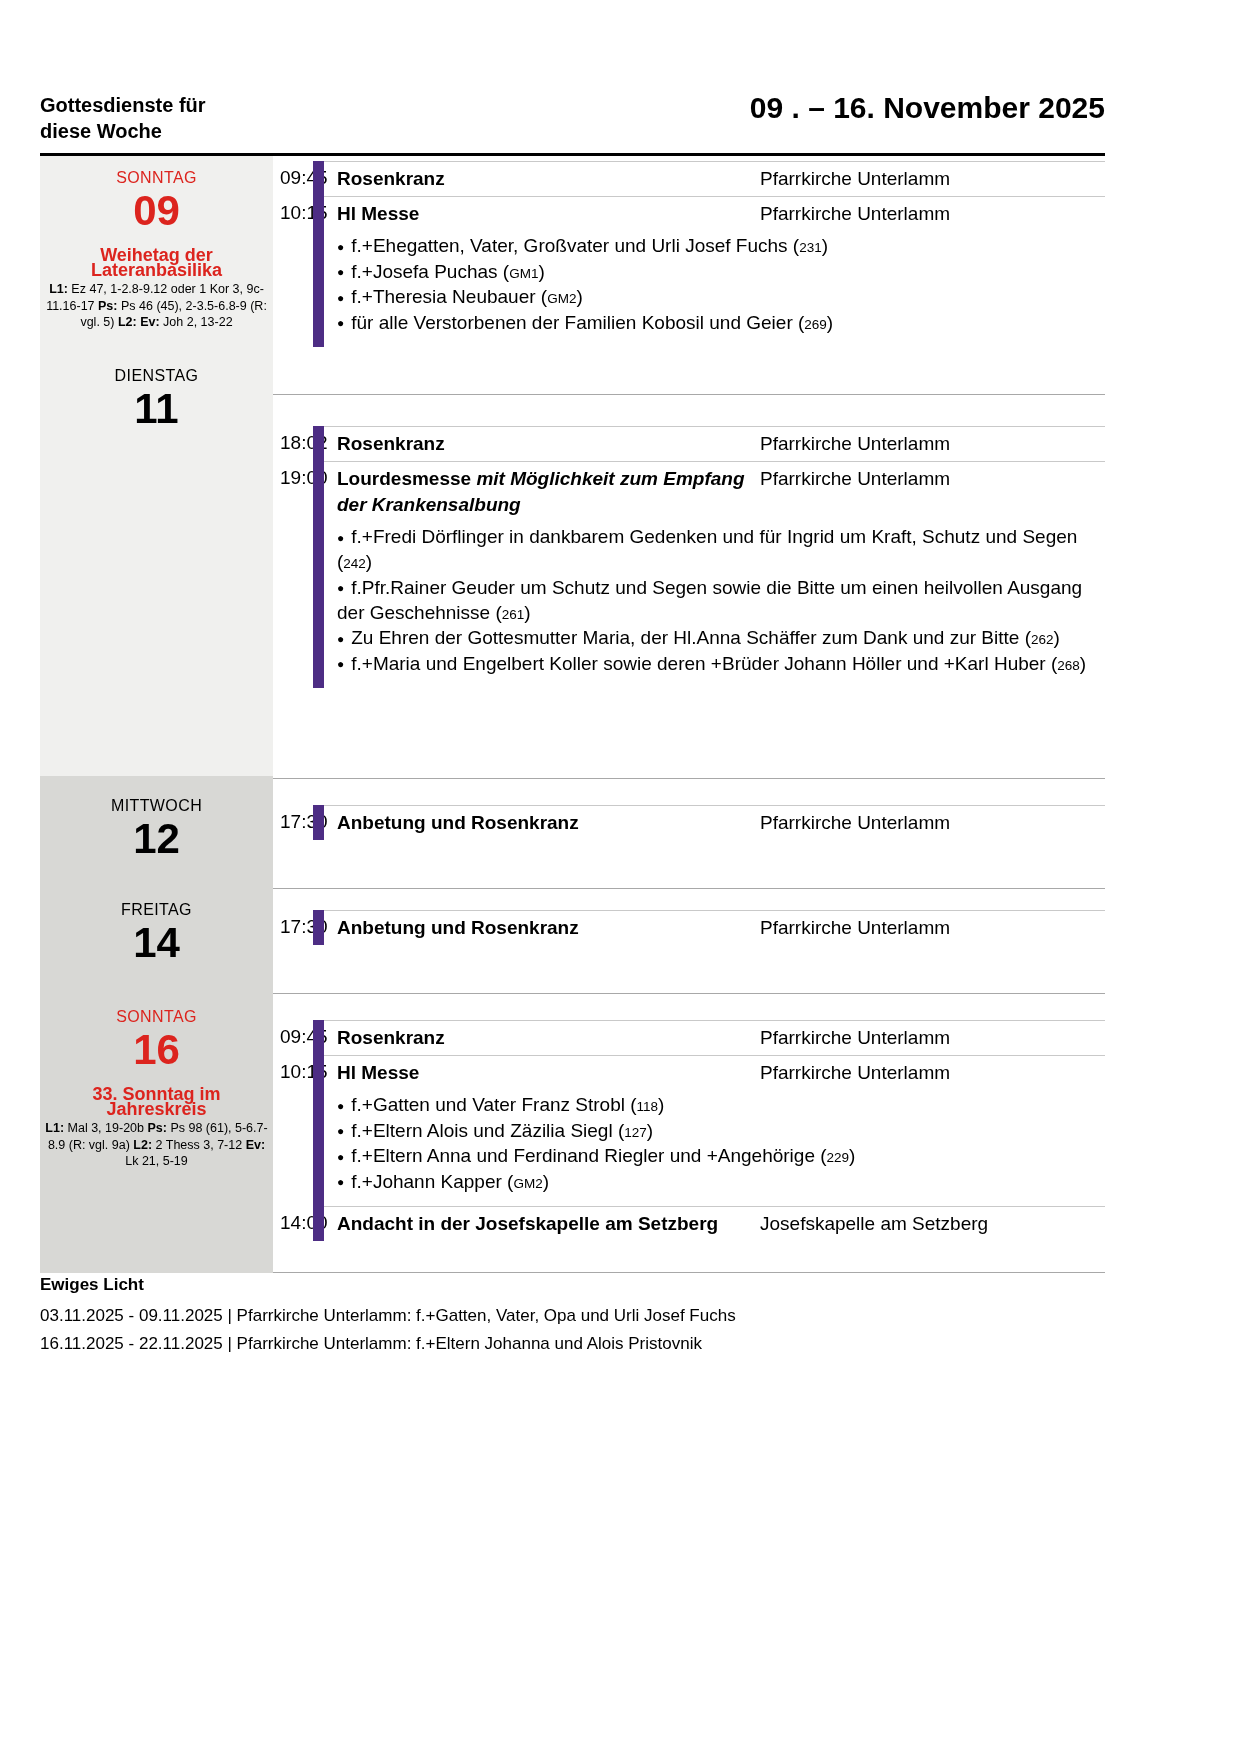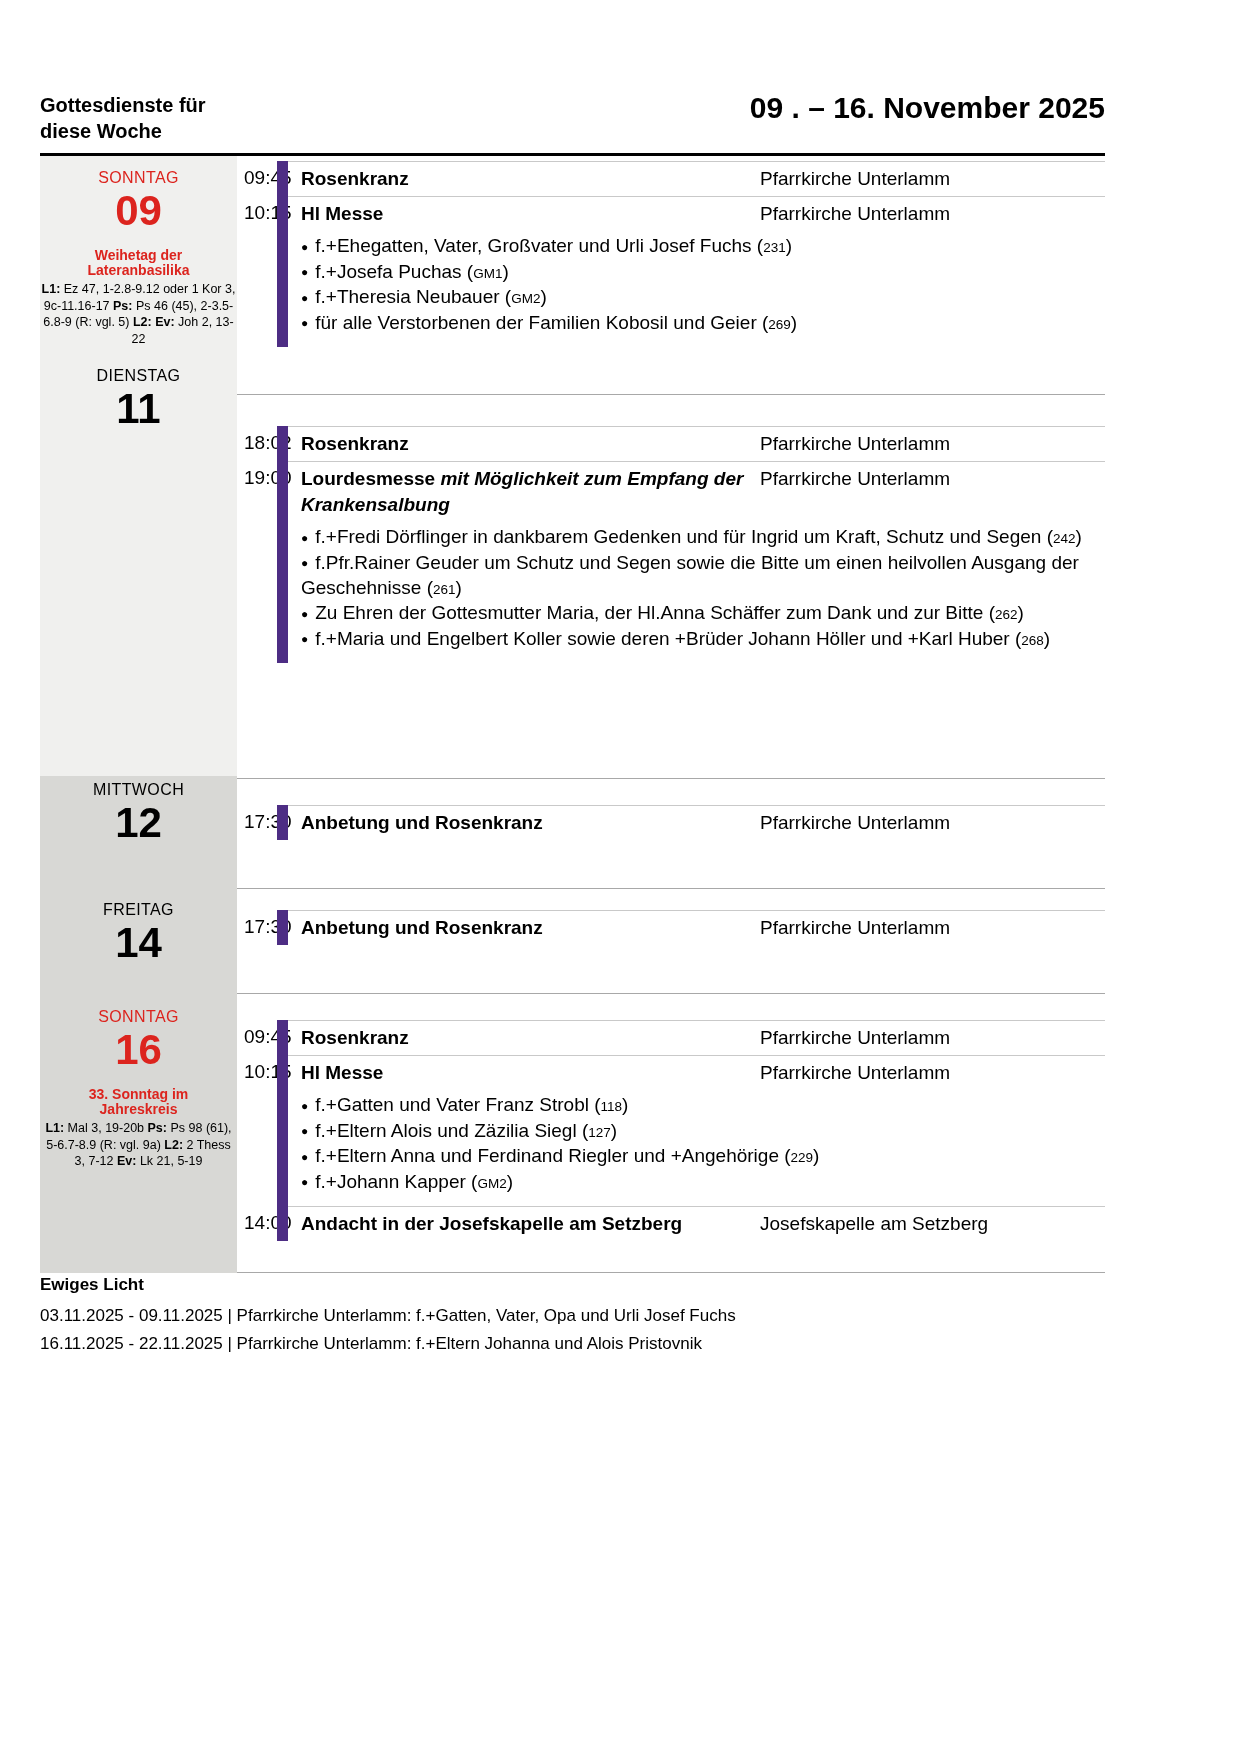--- a/index.html
+++ b/index.html
@@ -19,27 +19,27 @@
   .page{padding:92px 136px 0 40px;}
 
   
   .hdr{display:flex;justify-content:space-between;align-items:flex-start;
        border-bottom:3px solid #000;padding-bottom:9px;}
   .hdr-title{font-size:20px;font-weight:bold;line-height:26px;}
   .hdr-date{font-size:30px;font-weight:bold;line-height:32px;margin-bottom:4px;white-space:nowrap;}
 
   
   .section{display:flex;align-items:stretch;}
-  .day-col{width:197px;flex:none;text-align:center;}
+  .day-col{width:233px;flex:none;text-align:center;}
   .events-col{flex:1;min-width:0;display:flex;flex-direction:column;}
 
   .day-name{font-size:16px;letter-spacing:.4px;line-height:20px;}
   .day-num{font-size:42px;font-weight:bold;line-height:46px;}
   .red{color:var(--red);}
-  .feast{font-size:14px;font-weight:bold;line-height:15px;margin-top:14px;padding:0 20px;}
+  .feast{font-size:18px;font-weight:bold;line-height:15px;margin-top:14px;padding:0 20px;}
   .readings{font-size:12.5px;line-height:16.5px;margin-top:3px;padding:0 0;}
   .readings .b{font-weight:bold;}
 
   .divider{border-top:1px solid var(--divider);height:0;}
 
   .event{display:flex;align-items:stretch;}
   .ev-time{width:40px;flex:none;font-size:19px;line-height:26px;padding:4px 0 0 7px;}
   .ev-bar{width:11px;flex:none;background:var(--purple);}
   .ev-main{flex:1;min-width:0;}
   .ev-head{display:flex;border-top:1px solid var(--rowline);padding:4px 0 4px 13px;}
@@ -54,21 +54,21 @@
   
   .sec-sonntag09{min-height:202px;}
   .sec-sonntag09 .day-col{padding-top:12px;}
   .sec-sonntag09 .events-col{padding-top:5px;}
 
   .sec-dienstag11{min-height:418px;}
   .sec-dienstag11 .day-col{padding-top:8px;}
   .sec-dienstag11 .divider{margin:36px 0 31px;}
 
   .sec-mittwoch12{min-height:110px;}
-  .sec-mittwoch12 .day-col{padding-top:4px;}
+  .sec-mittwoch12 .day-col{padding-top:20px;}
   .sec-mittwoch12 .divider{margin:2px 0 26px;}
 
   .sec-freitag14{min-height:105px;}
   .sec-freitag14 .day-col{padding-top:14px;}
   .sec-freitag14 .divider{margin:2px 0 21px;}
 
   .sec-sonntag16{min-height:282px;}
   .sec-sonntag16 .day-col{padding-top:16px;}
   .sec-sonntag16 .divider{margin:2px 0 26px;}
   .sec-sonntag16 .events-col{border-bottom:1px solid var(--divider);}

